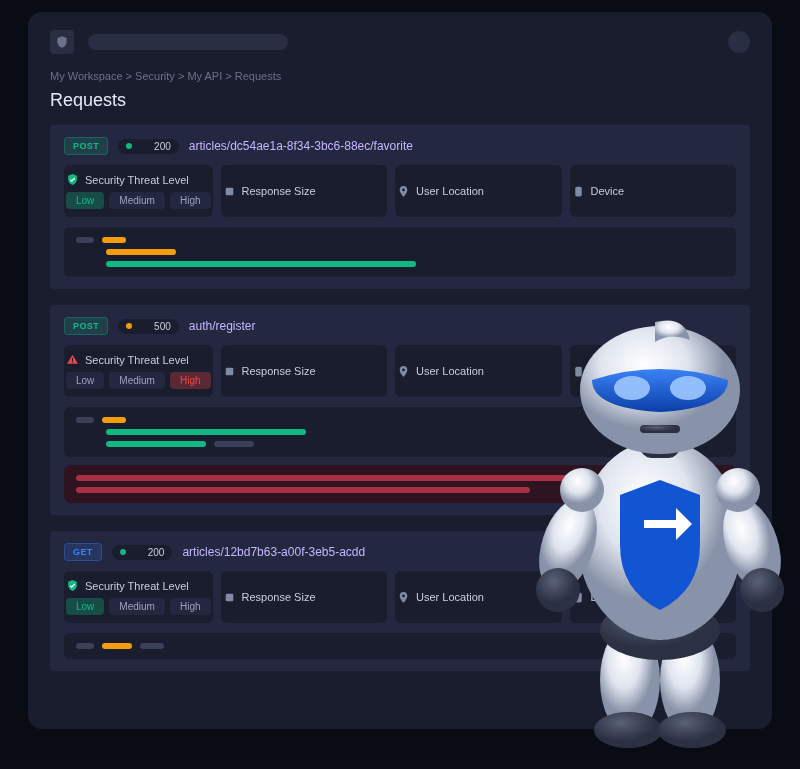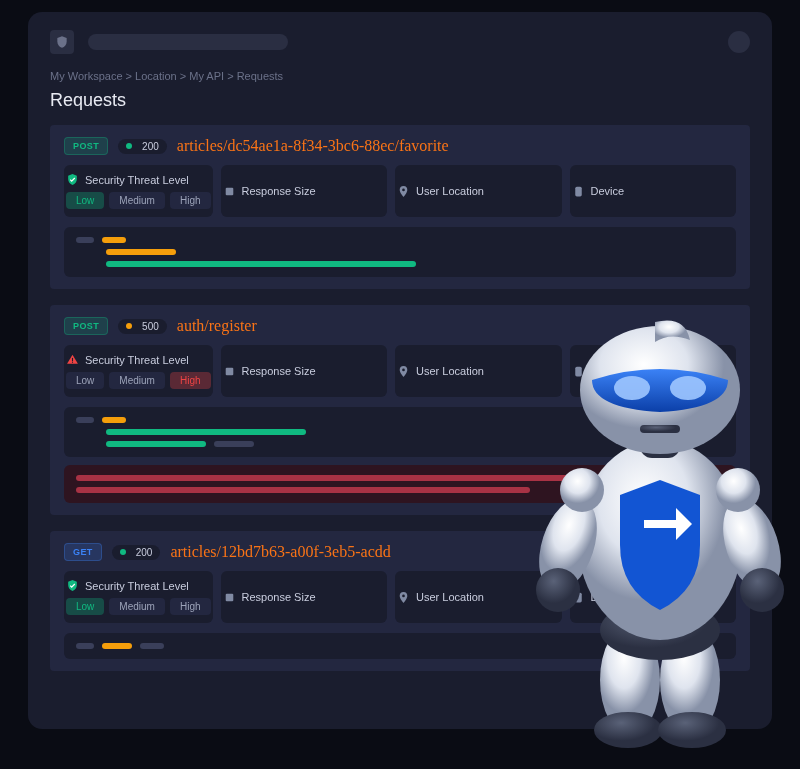--- a/index.html
+++ b/index.html
@@ -11,25 +11,25 @@
 .search-pill { flex: 1; height: 16px; max-width: 200px; background: #2a2e42; border-radius: 8px; }
 .avatar-dot { width: 22px; height: 22px; background: #2a2e42; border-radius: 50%; margin-left: auto; }
 .breadcrumb { color: #6b7189; font-size: 11px; margin-bottom: 8px; }
 .breadcrumb span { cursor: pointer; }
 .page-title { color: #e8eaf2; font-size: 18px; font-weight: 500; margin-bottom: 14px; }
 .card { background: #232740; border-radius: 4px; padding: 12px 14px; margin-bottom: 16px; }
 .req-head { display: flex; align-items: center; gap: 10px; margin-bottom: 10px; font-size: 12px; color: #e8eaf2; }
 .method { font-size: 9px; font-weight: 700; padding: 3px 8px; border-radius: 4px; letter-spacing: 0.4px; }
 .method-post { background: rgba(16,185,129,0.18); color: #10b981; border: 1px solid rgba(16,185,129,0.3); }
 .method-get { background: rgba(59,130,246,0.18); color: #3b82f6; border: 1px solid rgba(59,130,246,0.3); }
-.status { display: flex; align-items: center; gap: 10px; font-size: 10px; color: #c9cdde; background: #1a1d2e; padding: 2px 8px; border-radius: 10px; }
+.status { display: flex; align-items: center; gap: 22px; font-size: 10px; color: #c9cdde; background: #1a1d2e; padding: 2px 8px; border-radius: 10px; }
 .dot { width: 6px; height: 6px; border-radius: 50%; }
 .dot-green { background: #10b981; }
 .dot-amber { background: #f59e0b; }
-.path { color: #f97316; font-size: 16px; font-family: Liberation Serif, serif; }
+.path { color: #c4b5fd; font-size: 12px; }
 .metrics { display: flex; gap: 8px; margin-bottom: 10px; }
 .metric { background: #1a1d2e; border-radius: 6px; padding: 8px 2px; }
 .metric-head { display: flex; align-items: center; gap: 6px; font-size: 11px; color: #c9cdde; }
 .metric-head svg { width: 13px; height: 13px; flex-shrink: 0; }
 .threat { flex: 0 0 auto; }
 .threat-levels { display: flex; gap: 5px; margin-top: 6px; }
 .level { font-size: 10px; padding: 3px 10px; border-radius: 4px; color: #9ca3b8; background: #232740; cursor: pointer; }
 .level-low-active { background: rgba(16,185,129,0.3); color: #10b981; }
 .level-high-active { background: rgba(239,68,68,0.3); color: #ef4444; }
 .metric-simple { flex: 1; display: flex; align-items: center; }
@@ -50,21 +50,21 @@
       <svg viewBox="0 0 24 24" fill="#6b7189">
           <path d="M12 2L4 5v6c0 5 3.4 9.7 8 11 4.6-1.3 8-6 8-11V5l-8-3z"></path>
         </svg>
     </div>
     <div class="search-pill"></div>
     <div class="avatar-dot"></div>
   </div>
 
   <div class="breadcrumb">
     <span>My Workspace</span> &gt;
-    <span>Location</span> &gt;
+    <span>Security</span> &gt;
     <span>My API</span> &gt;
     <span>Requests</span>
   </div>
 
   <div class="page-title">Requests</div>
 
   <div class="card">
     <div class="req-head">
       <span class="method method-post">POST</span>
       <span class="status">

